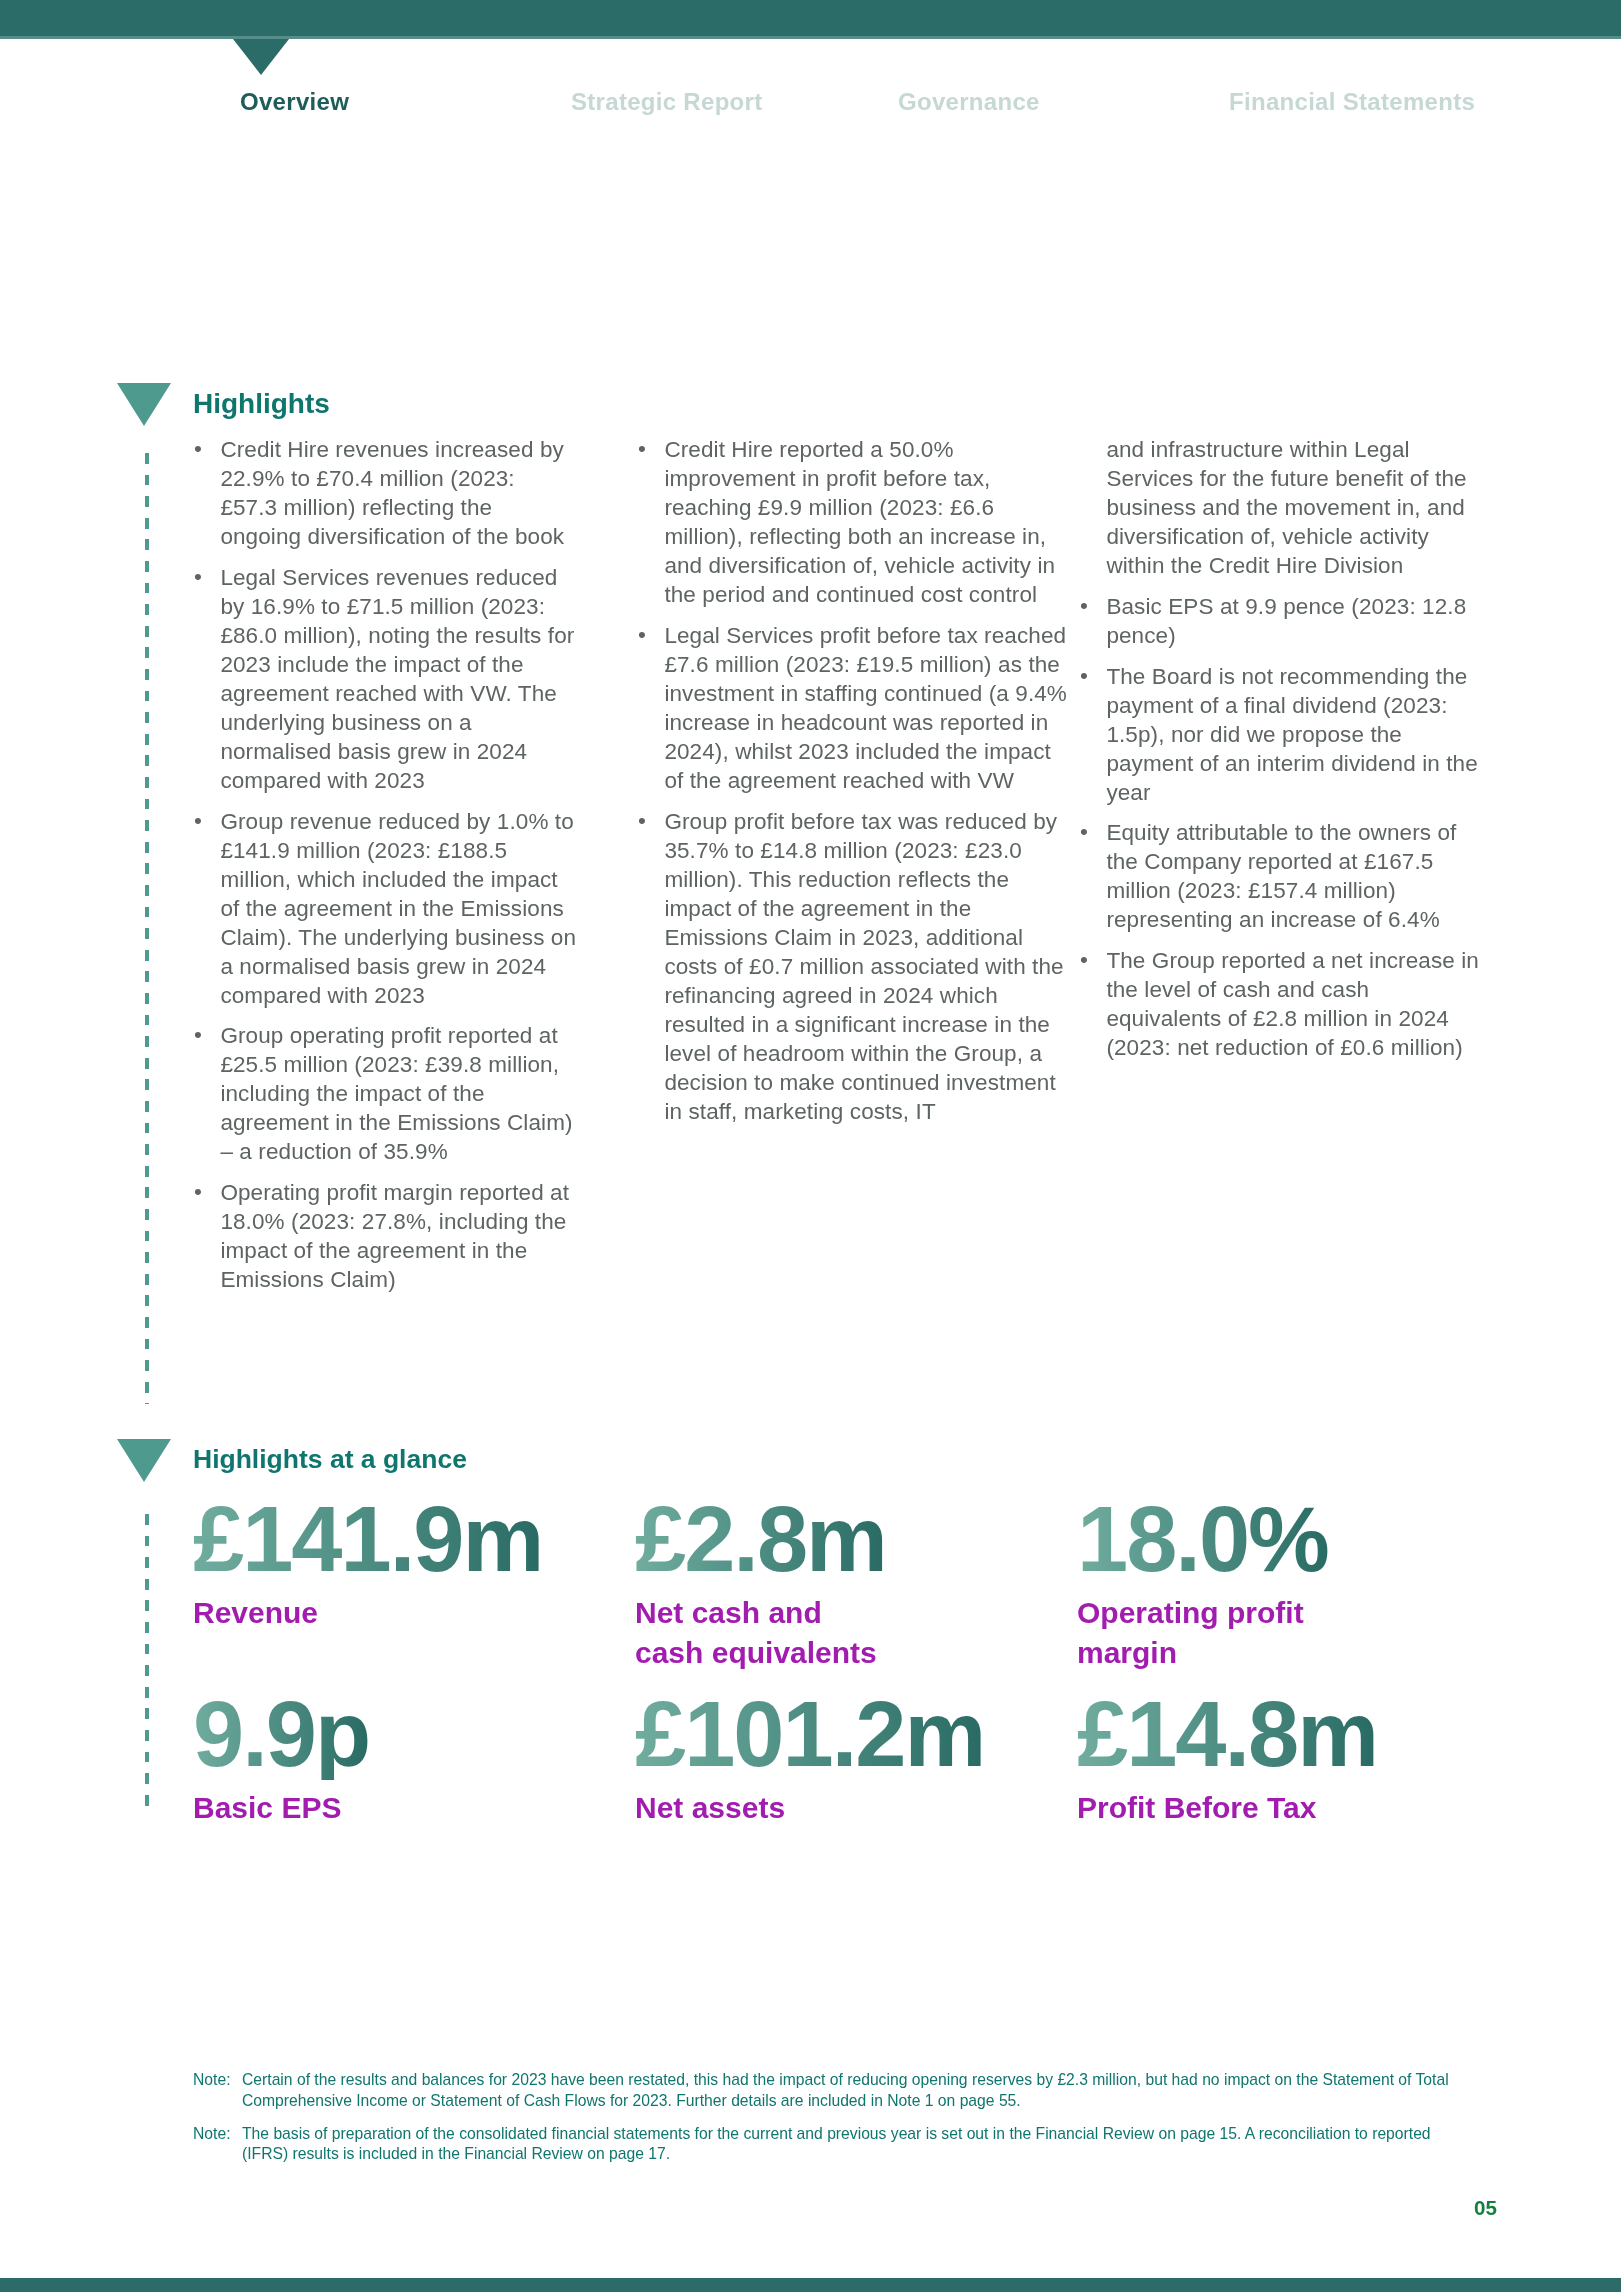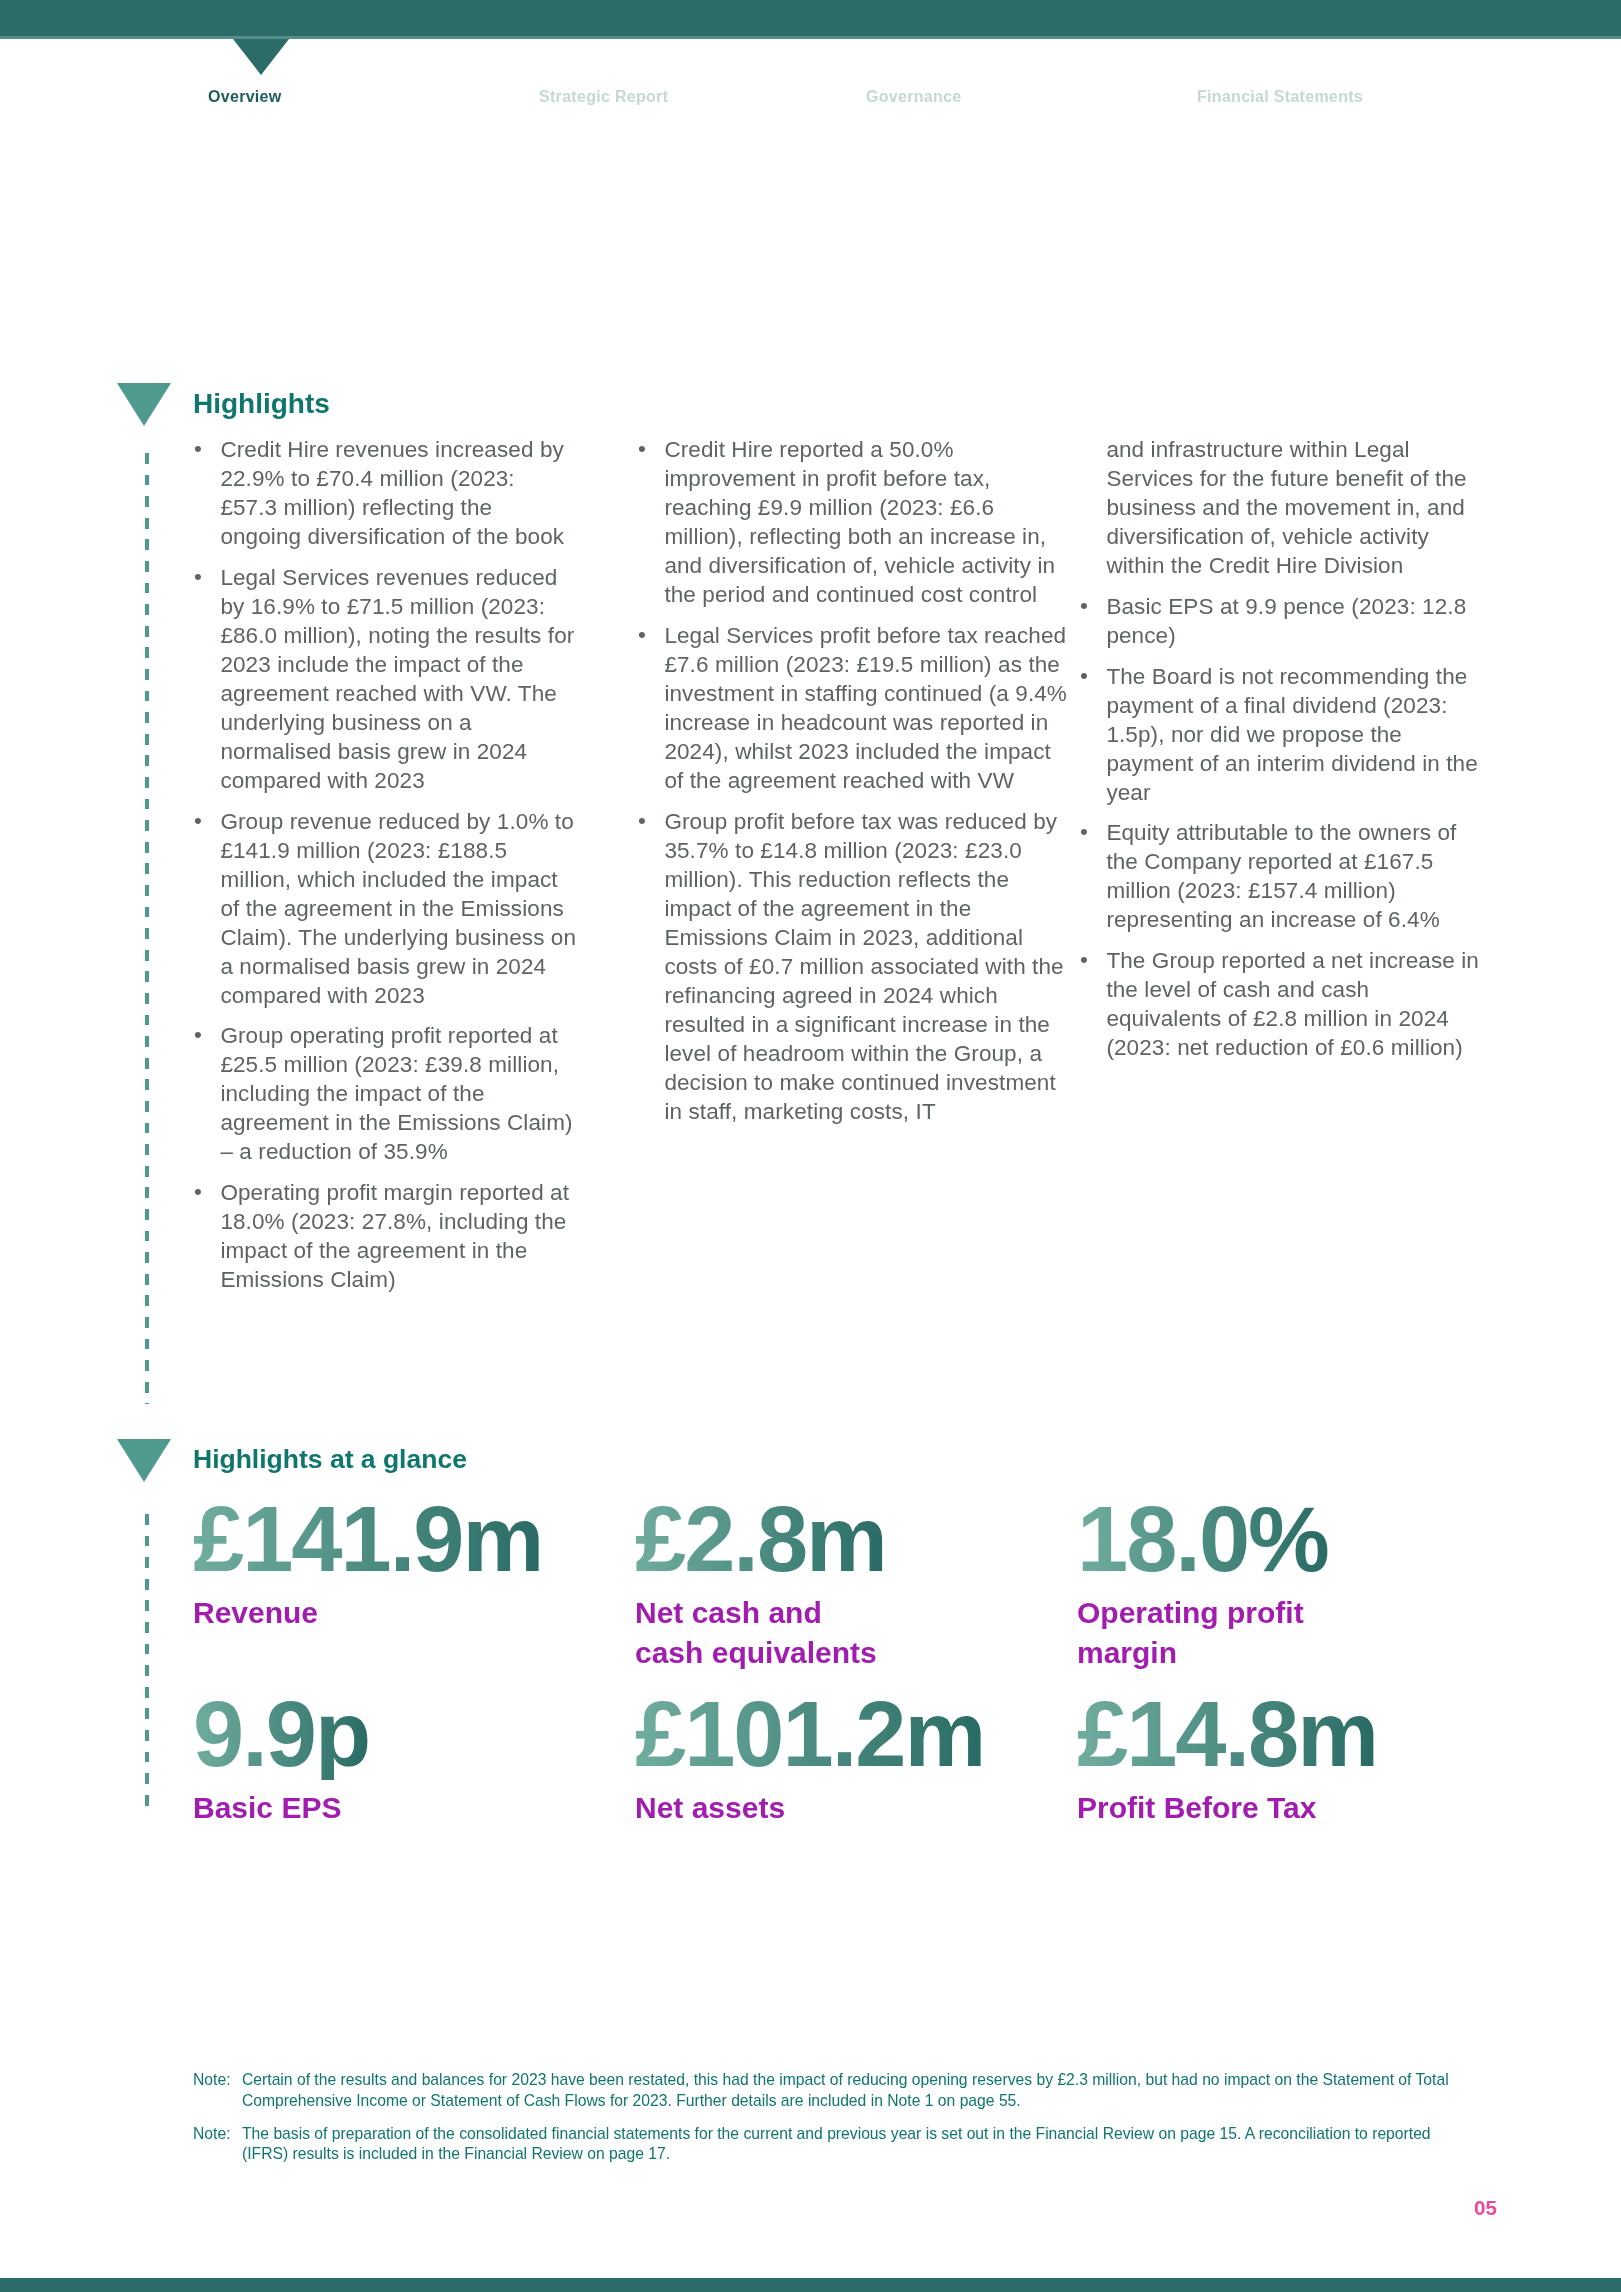--- a/index.html
+++ b/index.html
@@ -5,21 +5,21 @@
   html,body{margin:0;padding:0;background:#ffffff;}
   .page{position:relative;width:1621px;height:2293px;background:#ffffff;overflow:hidden;
         font-family:"Liberation Sans", sans-serif;}
 
   
   .top-band{position:absolute;top:0;left:0;width:100%;height:39px;background:#2b6c68;}
   .band-edge{position:absolute;bottom:0;left:0;width:100%;height:2.9px;background:#558e89;}
   .band-pointer{position:absolute;top:39px;left:233px;width:0;height:0;
     border-left:28px solid transparent;border-right:28px solid transparent;border-top:36px solid #2b6c68;}
   .top-nav{position:absolute;top:88px;left:0;width:100%;height:25.5px;}
-  .nav-item{position:absolute;top:0;font-size:16px;font-weight:bold;color:#c6d8d4;letter-spacing:0.3px;cursor:pointer;}
+  .nav-item{position:absolute;top:0;font-size:24px;font-weight:bold;color:#c6d8d4;letter-spacing:0.3px;cursor:pointer;margin-left:32px;}
   .nav-item.active{color:#1e5e5a;}
   .nav-item:nth-child(1){left:208px;}
   .nav-item:nth-child(2){left:539px;}
   .nav-item:nth-child(3){left:866px;}
   .nav-item:nth-child(4){left:1197px;}
 
   
   .tri{position:absolute;width:0;height:0;
     border-left:27.4px solid transparent;border-right:27.4px solid transparent;border-top:43px solid #4f9a8f;}
   #tri-highlights{left:117px;top:383px;}
@@ -48,21 +48,21 @@
   @supports ((-webkit-background-clip:text) or (background-clip:text)){
     .stat-value{background:linear-gradient(90deg,#70ad9f 0%,#296b64 100%);
       -webkit-background-clip:text;background-clip:text;color:transparent;}
   }
   .stat-label{margin-top:7.8px;font-size:30px;line-height:40px;font-weight:bold;color:#a21caf;white-space:pre-line;}
 
   
   .notes{position:absolute;left:193px;top:2070px;width:1279px;font-size:15.7px;line-height:20.6px;color:#0f766e;}
   .note{position:relative;padding-left:49px;margin-bottom:12.7px;}
   .note-prefix{position:absolute;left:0;top:0;}
-  .page-num{position:absolute;right:124px;top:2196px;font-size:20.6px;font-weight:bold;color:#ec4899;}
+  .page-num{position:absolute;right:124px;top:2196px;font-size:20.6px;font-weight:bold;color:#15803d;}
   .bottom-band{position:absolute;bottom:0;left:0;width:100%;height:14.7px;background:#2b6c68;}
 </style>
 </head>
 <body>
 
 <div class="page">
 
   <div class="top-band">
     <div class="band-edge"></div>
   </div>

